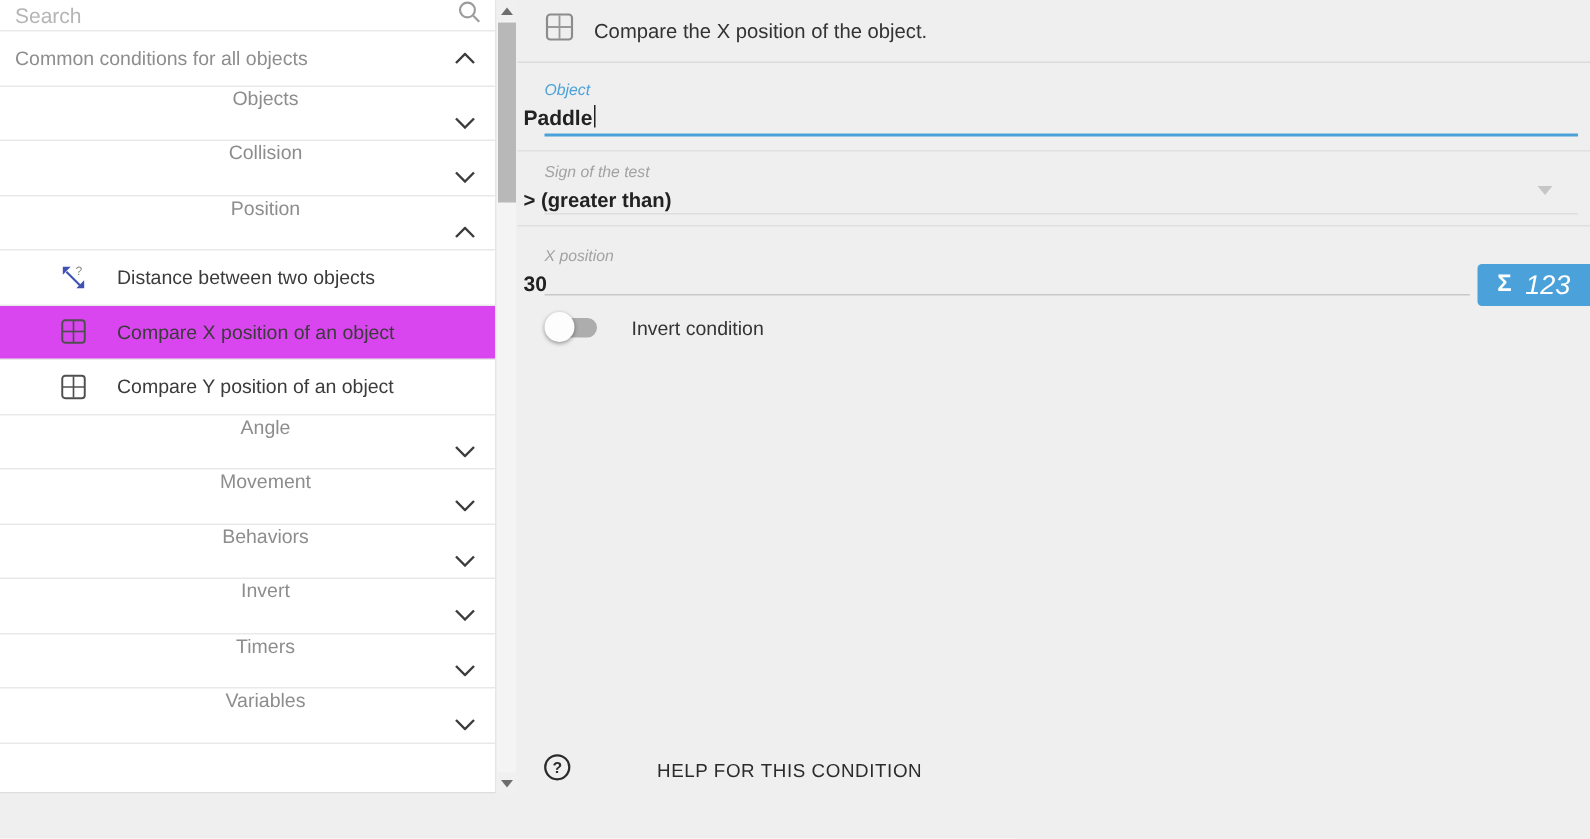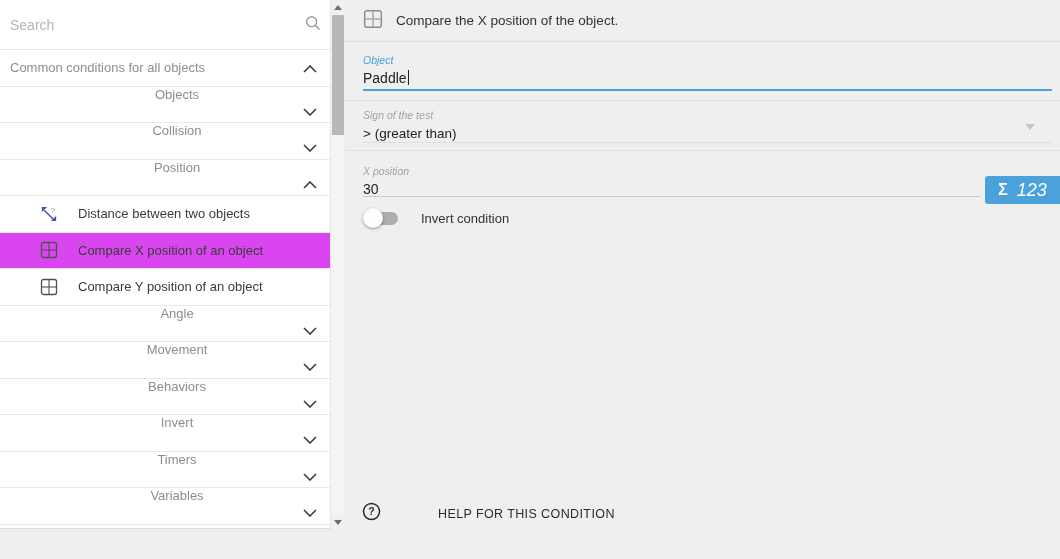--- a/index.html
+++ b/index.html
@@ -2,21 +2,21 @@
 <html><head>
 <meta charset="utf-8">
 <style>
   * { margin:0; padding:0; box-sizing:border-box; }
   html,body { font-family:"Liberation Sans", sans-serif; }
   .app { position:relative; width:1060px; height:559px; background:#efefef; overflow:hidden; }
 
   
   .sidebar { position:absolute; left:0; top:0; width:330px; height:529px; background:#ffffff; border-bottom:1px solid #dedede; }
   .srow { display:flex; align-items:center; height:36.5px; border-bottom:1px solid #e9e9e9; cursor:pointer; }
-  .search-row { height:50px; padding:0 8px 0 10px; }
+  .search-row { height:21px; padding:0 8px 0 10px; }
   .search-input { flex:1; border:none; outline:none; background:transparent; font-size:14px; color:#444; font-family:"Liberation Sans", sans-serif; }
   .search-input::placeholder { color:#b5b5b5; }
   .row-header { padding-left:10px; }
   .row-cat { padding-left:24px;flex-direction:column; }
   .row-item { padding-left:40px; }
   .cat-lbl { font-size:13px; color:#8d8d8d; }
   .item-lbl { font-size:13px; color:#3b3b3b; margin-left:20px; }
   .chev { margin-left:auto; margin-right:13px; flex:none; }
   .selected { background:#d946ef; }
   .iconbox { width:18px; height:18px; flex:none; }
@@ -30,21 +30,21 @@
   .tri-up { width:0; height:0; border-left:4px solid transparent; border-right:4px solid transparent; border-bottom:5px solid #6d6d6d; }
   .tri-down { width:0; height:0; border-left:4px solid transparent; border-right:4px solid transparent; border-top:5px solid #6d6d6d; }
 
   
   .panel { position:absolute; left:345px; top:0; right:0; bottom:0; }
   .hdr { position:absolute; left:0; right:0; top:0; height:42px; border-bottom:1px solid #dcdcdc; display:flex; align-items:center; padding-left:18px; gap:13px; }
   .hdr-title { font-size:13.5px; color:#333; }
   .divider { position:absolute; left:0; right:0; height:1px; background:#e0e0e0; }
   .flabel { position:absolute; left:18px; font-size:10.5px; color:#a2a2a2;font-style:italic; }
   .flabel.accent { color:#4ba2da; }
-  .fvalue { position:absolute; left:18px; font-size:14px; color:#222; }
+  .fvalue { position:absolute; left:4px; font-size:14px; color:#222;font-weight:bold; }
   .underline { position:absolute; left:18px; }
   .caret { display:inline-block; width:1.5px; height:15px; background:#222; margin-left:1px; vertical-align:-2px; }
   .select-arrow { position:absolute; right:25px; top:124px; width:0; height:0; border-left:5px solid transparent; border-right:5px solid transparent; border-top:6px solid #c6c6c6; }
 
   .expr-btn { position:absolute; right:0; top:176px; width:75px; height:28px; background:#4ba2da; border:none; border-radius:3px 0 0 3px; color:#fff; display:flex; align-items:center; justify-content:center; gap:9px; cursor:pointer; }
   .expr-sigma { font-size:16px; font-weight:bold; }
   .expr-123 { font-size:18px;font-style:italic; }
 
   .toggle-row { position:absolute; left:18px; top:207px; display:flex; align-items:center; height:22px; cursor:pointer; }
   .toggle { position:relative; width:38px; height:20px; flex:none; }

